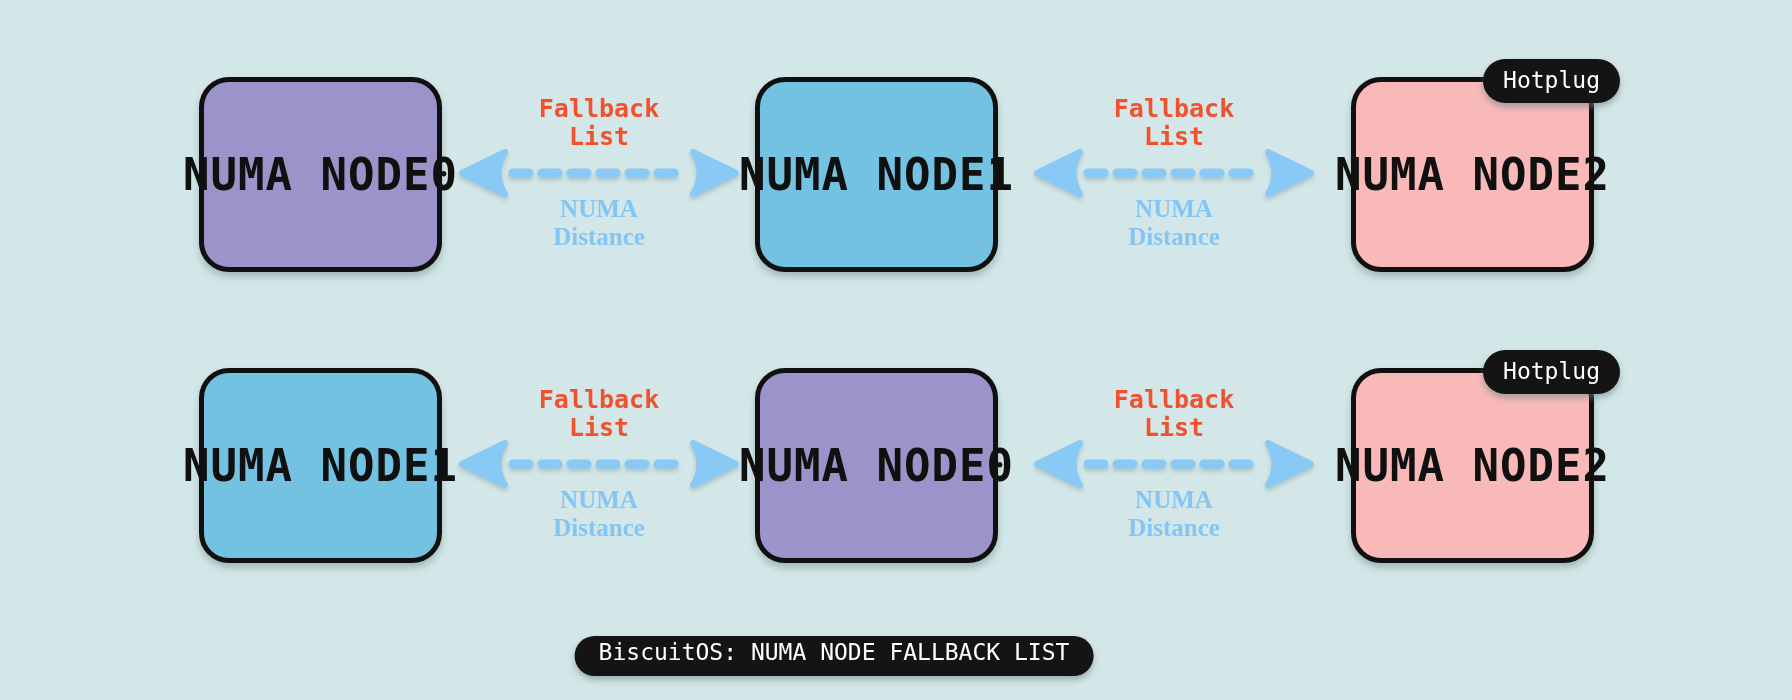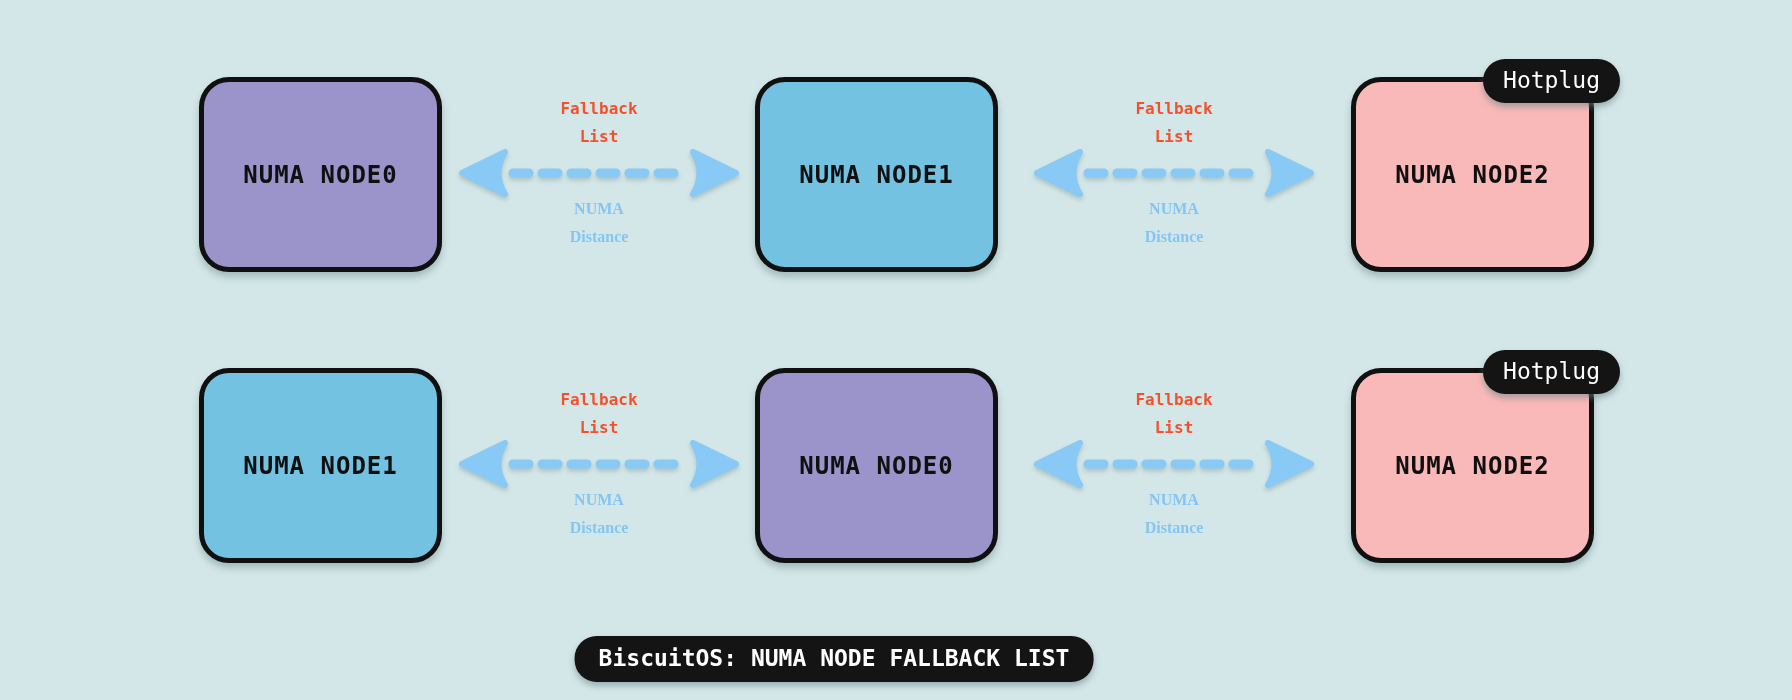--- a/index.html
+++ b/index.html
@@ -33,21 +33,21 @@
     display: flex;
     align-items: center;
     justify-content: center;
     box-shadow: 0 5px 7px rgba(104, 132, 132, 0.45);
   }
   .node.purple { background: var(--purple); }
   .node.blue   { background: var(--blue); justify-content: center; }
   .node.pink   { background: var(--pink); }
   .node-label {
     font-weight: bold;
-    font-size: 24px;
+    font-size: 44px;
     letter-spacing: 1px;
     color: var(--ink);
     white-space: nowrap;
   }
   .hotplug-badge {
     position: absolute;
     top: -23px;
     right: -31px;
     background: var(--badge_bg);
     color: var(--badge_fg);
@@ -62,21 +62,21 @@
   .link {
     position: absolute;
     transform: translateX(-50%);
     display: flex;
     flex-direction: column;
     align-items: center;
     width: 320px;
   }
   .link-label {
     font-weight: bold;
-    font-size: 16px;
+    font-size: 25px;
     line-height: 28px;
     text-align: center;
   }
   .link-label span { display: block; }
   .link-top    { color: var(--fallback_text); }
   .link-bottom { color: var(--distance_text); font-family: Liberation Serif, serif; }
   .arrow-svg {
     display: block;
     margin: -2px 0;
     filter: drop-shadow(0 3px 2px rgba(104, 132, 132, 0.35));
@@ -94,24 +94,24 @@
     stroke-width: 6;
     stroke-linejoin: round;
   }
   .title-pill {
     position: absolute;
     left: 834px;
     top: 636px;
     transform: translateX(-50%);
     background: var(--badge_bg);
     color: var(--badge_fg);
-    font-weight: bold;
+    font-weight: normal;
     font-size: 23px;
     line-height: 1;
-    padding: 11px 24px 12px;
+    padding: 5px 24px 12px;
     border-radius: 22px;
     white-space: nowrap;
     box-shadow: 0 4px 6px rgba(104, 132, 132, 0.55);
   }
 </style>
 </head>
 <body>
 
 <div class="canvas">
 

